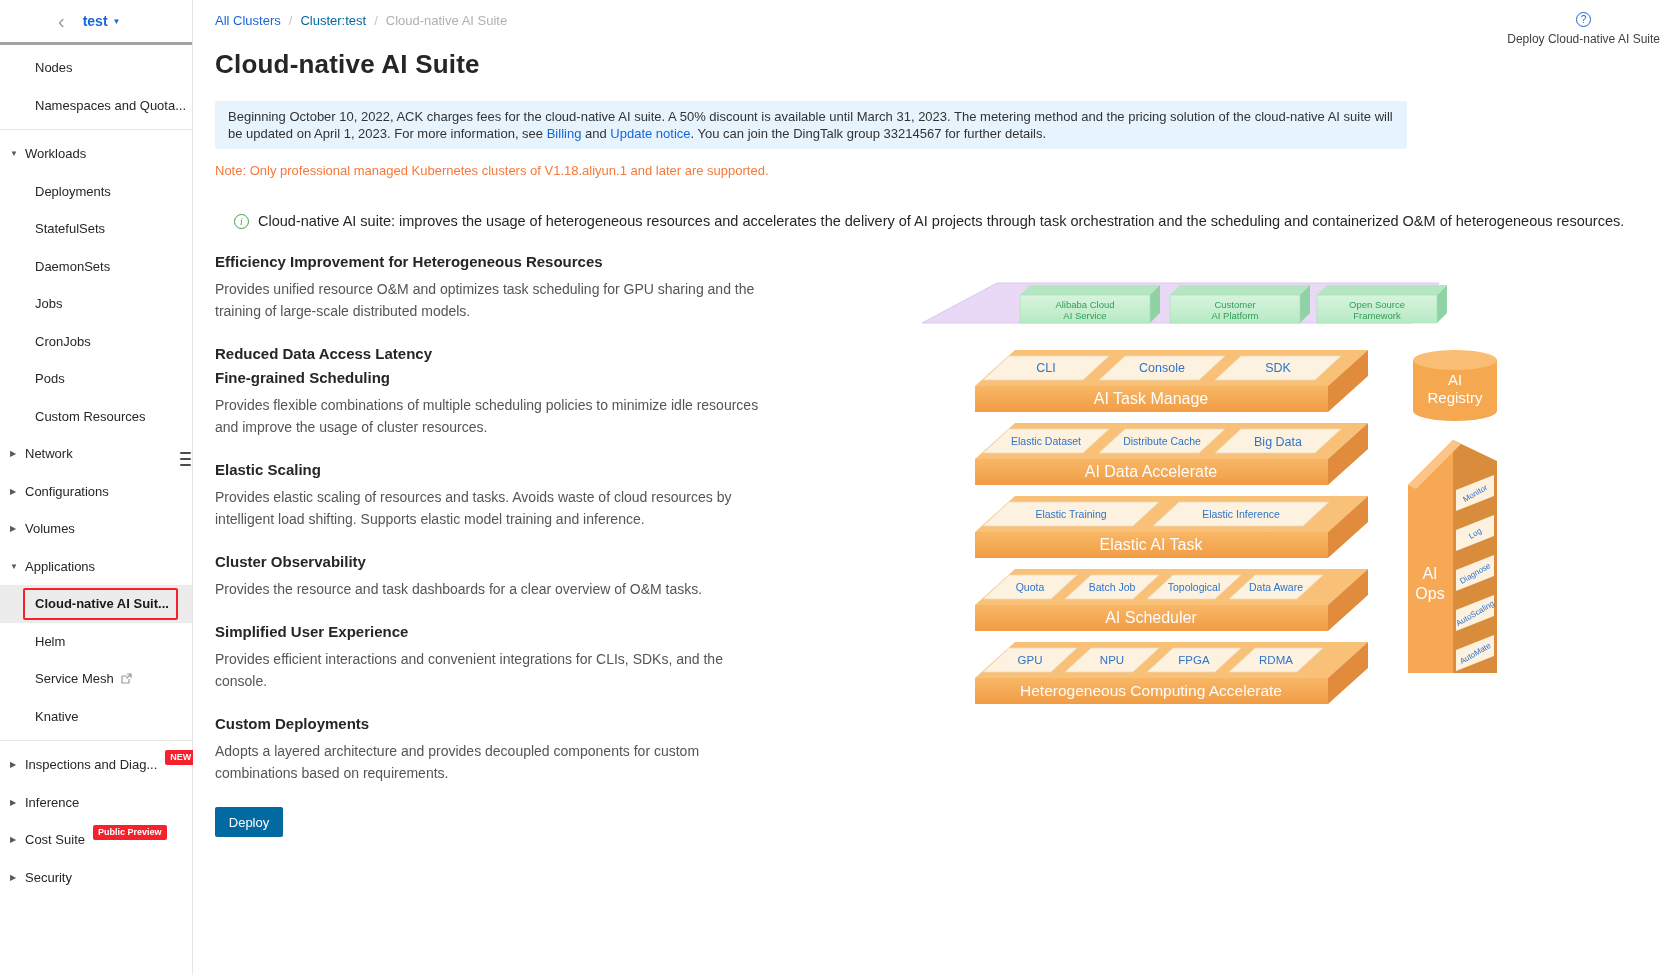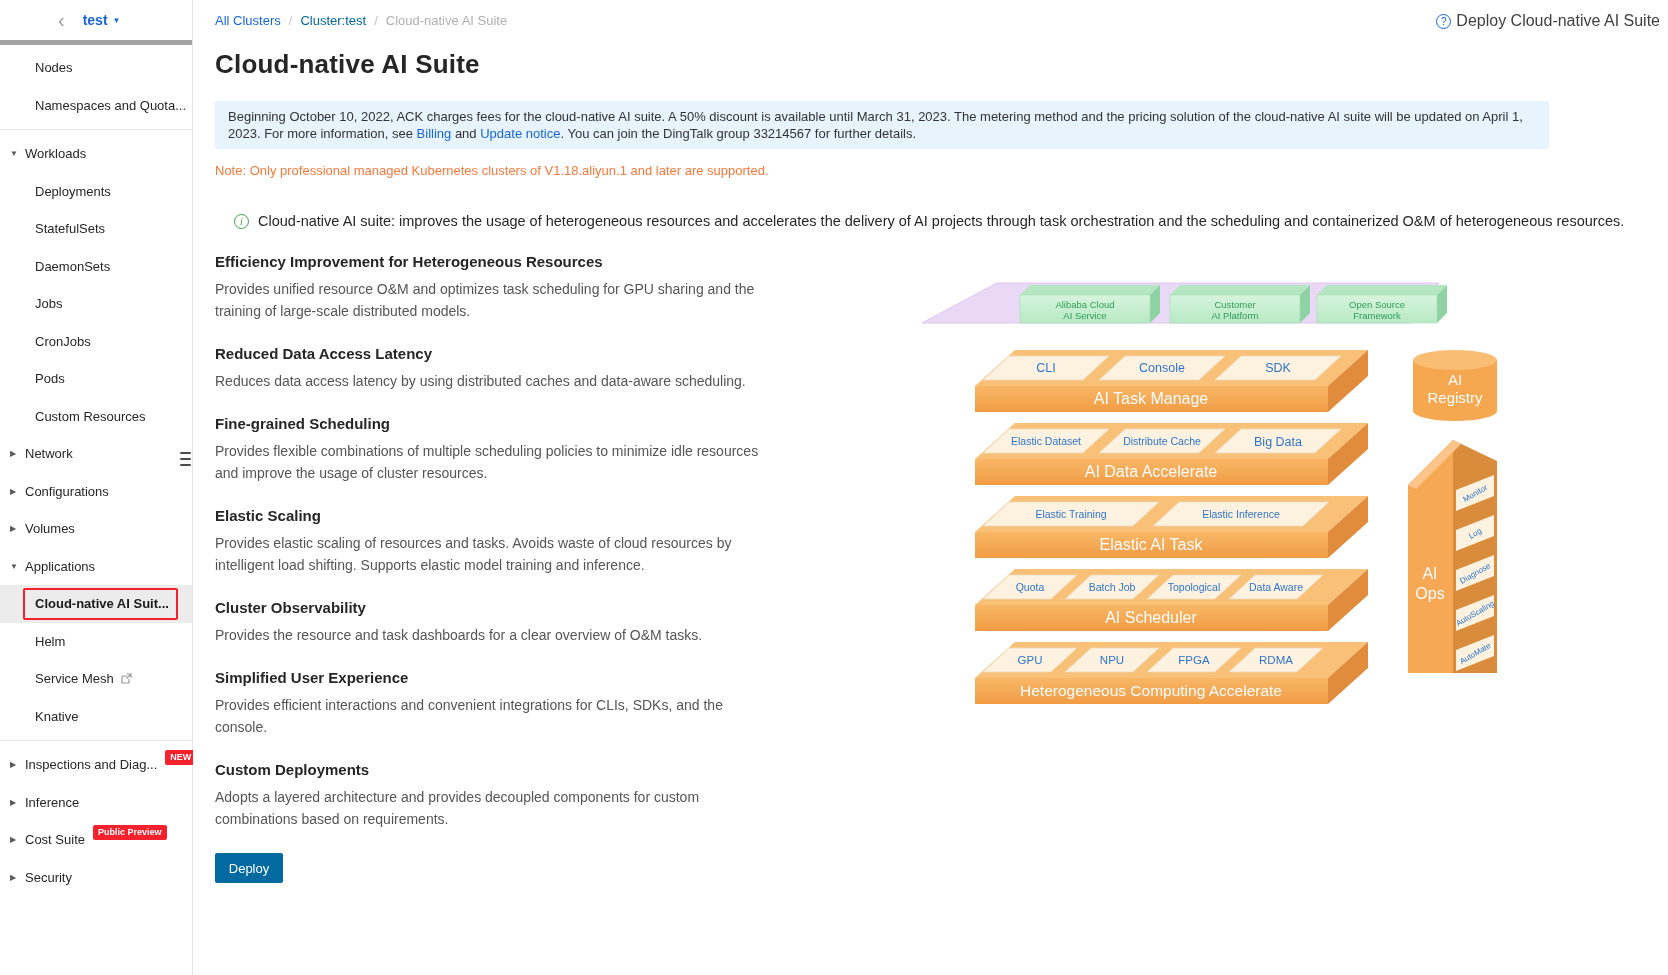--- a/index.html
+++ b/index.html
@@ -5,21 +5,21 @@
   * { box-sizing: border-box; }
   html,body { margin:0; padding:0; }
   body {
     width:1668px; height:975px; overflow:hidden;
     font-family:"Liberation Sans", sans-serif;
     color:#333; background:#fff; display:flex;
   }
 
   
   .sidebar { width:193px; min-width:193px; border-right:1px solid #e6e6e6; position:relative; background:#fff; }
-  .sb-header { height:45px; border-bottom:5px solid #a3a3a3; display:flex; align-items:center; padding-left:58px; }
+  .sb-header { height:45px; border-bottom:3px solid #a3a3a3; display:flex; align-items:center; padding-left:58px; }
   .back-chevron { color:#9b9b9b; font-size:20px; line-height:1; cursor:pointer; margin-right:18px; }
   .back-chevron::before { content:"‹"; }
   .cluster-switch { color:#1766d9; font-weight:bold; font-size:14px; cursor:pointer; display:flex; align-items:center; }
   .cluster-switch::after { content:"▼"; font-size:8px; margin-left:5px; color:#1766d9; }
 
   .sb-list { padding-top:4px; }
   .row { height:37.5px; display:flex; align-items:center; font-size:13px; color:#262626; cursor:pointer; position:relative; white-space:nowrap; }
   .row.child { padding-left:35px; }
   .row.group { padding-left:10px; }
   .caret { width:15px; font-size:8px; color:#595959; flex:none; }
@@ -38,27 +38,27 @@
   .handle i { display:block; height:2px; background:#4d4d4d; border-radius:1px; }
 
   
   main { flex:1; position:relative; padding-left:22px; background:#fff; }
   .topbar { padding-top:13px; font-size:13px; display:flex; align-items:center; }
   .crumb-link { color:#1766d9; cursor:pointer;text-align:right; }
   .crumb-sep { color:#c4c4c4; margin:0 8px; }
   .crumb-plain { color:#0369a1; }
   .crumb-current { color:#b0b0b0; }
 
-  .help { position:absolute; top:12px; right:8px; font-size:16px; color:#404040; display:flex; align-items:center; gap:5px; cursor:pointer; }
+  .help { position:absolute; top:12px; right:8px; font-size:12px; color:#404040; display:flex; align-items:center; gap:5px; cursor:pointer;flex-direction:column; }
   .q-icon { width:15px; height:15px; border:1px solid #1766d9; color:#1766d9; border-radius:50%; font-size:10px; display:inline-flex; align-items:center; justify-content:center; flex:none; }
   .q-icon::before { content:"?"; }
 
   .page-title { font-size:26px; margin:21px 0 0; font-weight:bold; color:#262626; letter-spacing:0.2px; }
 
-  .banner { margin-top:21px; width:1334px; background:#e7f4fe; padding:7px 13px; font-size:13px; line-height:17px; color:#333; border-radius:2px; }
+  .banner { margin-top:21px; width:1192px; background:#e7f4fe; padding:7px 13px; font-size:13px; line-height:17px; color:#333; border-radius:2px; }
   .tlink { color:#1766d9; cursor:pointer; }
 
   .note { margin-top:14px; font-size:13px; color:#f5793b; }
 
   .intro { margin-top:35px; font-size:14.5px; display:flex; align-items:center; gap:9px; color:#262626;margin-left:19px; }
   .i-icon { width:15px; height:15px; border:1px solid #3da14c; color:#3da14c; border-radius:50%; font-size:10px; font-style:italic; font-family:"Liberation Serif", serif; display:inline-flex; align-items:center; justify-content:center; flex:none; }
   .i-icon::before { content:"i"; }
 
   .features { margin-top:24px; width:558px; }
   .feat h3 { font-size:15px; margin:0 0 7px; color:#262626; }
@@ -203,21 +203,20 @@
     <span>Cloud-native AI suite: improves the usage of heterogeneous resources and accelerates the delivery of AI projects through task orchestration and the scheduling and containerized O&amp;M of heterogeneous resources.</span>
   </div>
 
   <div class="features">
     <div class="feat">
         <h3>Efficiency Improvement for Heterogeneous Resources</h3>
         <p>Provides unified resource O&amp;M and optimizes task scheduling for GPU sharing and the training of large-scale distributed models.</p>
       </div>
     <div class="feat">
         <h3>Reduced Data Access Latency</h3>
-        <p>Reduces data access latency by using distributed caches and data-aware scheduling.</p>
       </div>
     <div class="feat">
         <h3>Fine-grained Scheduling</h3>
         <p>Provides flexible combinations of multiple scheduling policies to minimize idle resources and improve the usage of cluster resources.</p>
       </div>
     <div class="feat">
         <h3>Elastic Scaling</h3>
         <p>Provides elastic scaling of resources and tasks. Avoids waste of cloud resources by intelligent load shifting. Supports elastic model training and inference.</p>
       </div>
     <div class="feat">

